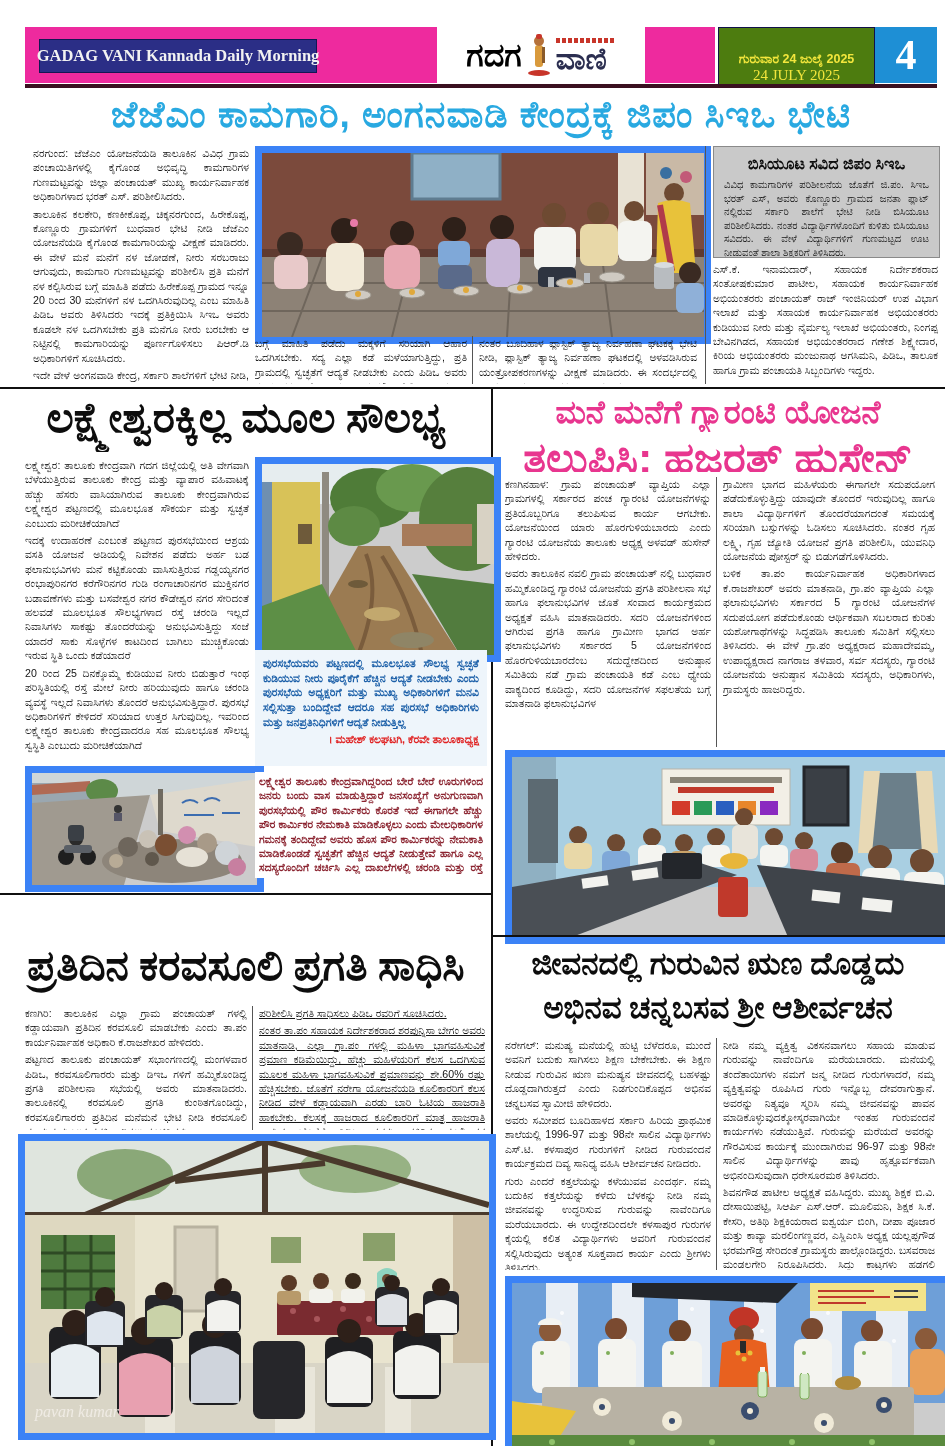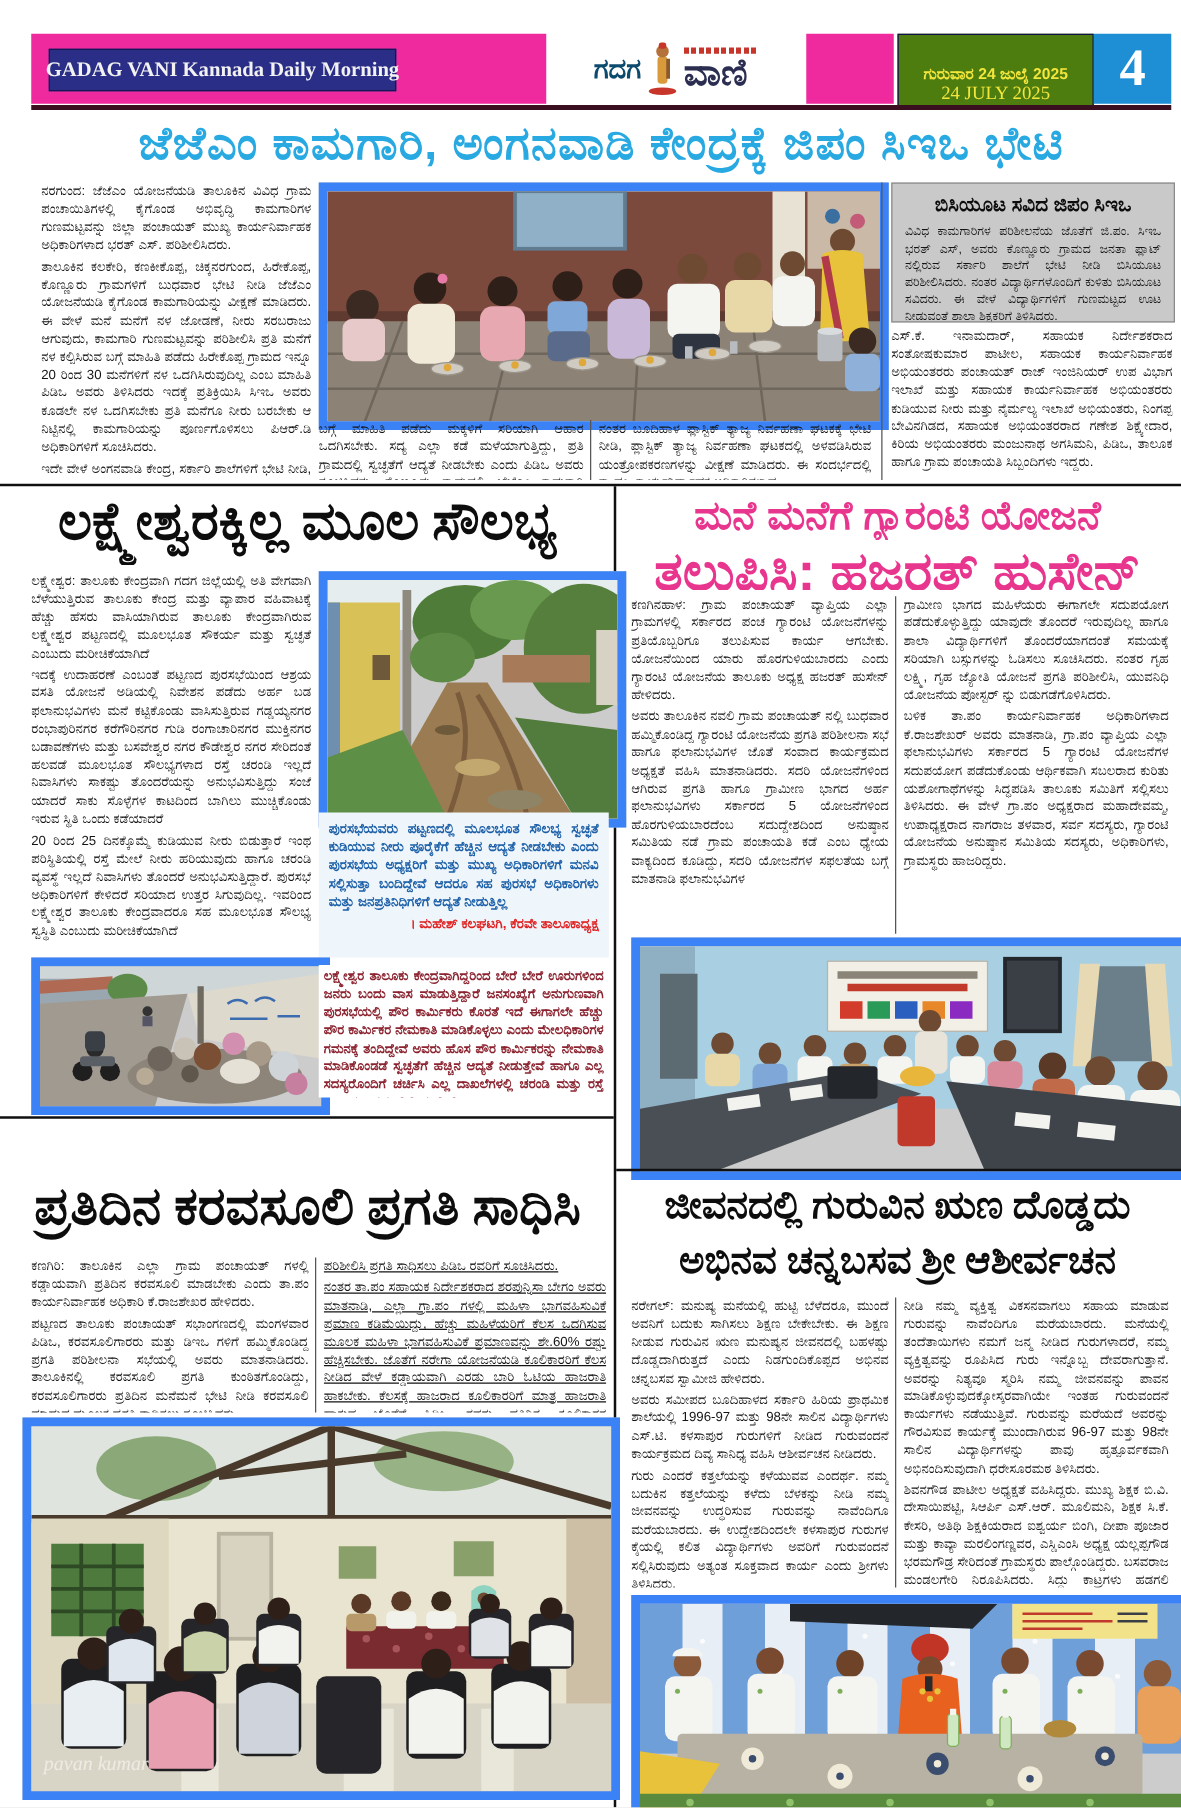--- a/index.html
+++ b/index.html
@@ -29,21 +29,21 @@
 
 <div id="page">
 
   <div class="abs" style="left:25px;top:27px;width:912px;height:56px;">
     <div class="abs" style="left:0;top:0;width:690px;height:56px;background:#ee2a9e;"></div>
     <div class="abs" style="left:14px;top:12px;width:276px;height:32px;background:#2b2e86;border:1px solid #141654;display:flex;align-items:center;justify-content:center;">
       <span class="serif" style="color:#f2f2f2;font-weight:bold;font-size:16.5px;white-space:nowrap;">GADAG VANI Kannada Daily Morning</span>
     </div>
 
     <div class="abs" style="left:412px;top:-5px;width:208px;height:66px;background:#ffffff;display:flex;align-items:center;justify-content:center;gap:4px;">
-      <span style="color:#0c4a6e;font-weight:bold;font-size:22px;font-family:'Liberation Serif',serif;">ಗದಗ</span>
+      <span style="color:#000000;font-weight:bold;font-size:32px;font-family:'Liberation Serif',serif;">ಗದಗ</span>
       <span style="display:inline-block;">
         <svg width="26" height="44" viewBox="0 0 26 44">
           <ellipse cx="13" cy="40" rx="11" ry="3" fill="#c8352a"></ellipse>
           <rect x="9" y="12" width="8" height="22" rx="3" fill="#d99a3c"></rect>
           <circle cx="13" cy="8" r="5" fill="#b5713a"></circle>
           <rect x="10" y="1" width="6" height="5" rx="2" fill="#c8352a"></rect>
           <rect x="16" y="14" width="3" height="16" fill="#8a5a2a"></rect>
         </svg>
       </span>
       <span style="display:inline-flex;flex-direction:column;align-items:flex-start;">
@@ -231,21 +231,21 @@
     <div class="kn" style="color:#8b2430;font-size:10.6px;font-weight:bold;">ಲಕ್ಷ್ಮೇಶ್ವರ ತಾಲೂಕು ಕೇಂದ್ರವಾಗಿದ್ದರಿಂದ ಬೇರೆ ಬೇರೆ ಊರುಗಳಿಂದ ಜನರು ಬಂದು ವಾಸ ಮಾಡುತ್ತಿದ್ದಾರೆ ಜನಸಂಖ್ಯೆಗೆ ಅನುಗುಣವಾಗಿ ಪುರಸಭೆಯಲ್ಲಿ ಪೌರ ಕಾರ್ಮಿಕರು ಕೊರತೆ ಇದೆ ಈಗಾಗಲೇ ಹೆಚ್ಚು ಪೌರ ಕಾರ್ಮಿಕರ ನೇಮಕಾತಿ ಮಾಡಿಕೊಳ್ಳಲು ಎಂದು ಮೇಲಧಿಕಾರಿಗಳ ಗಮನಕ್ಕೆ ತಂದಿದ್ದೇವೆ ಅವರು ಹೊಸ ಪೌರ ಕಾರ್ಮಿಕರನ್ನು ನೇಮಕಾತಿ ಮಾಡಿಕೊಂಡಡೆ ಸ್ವಚ್ಛತೆಗೆ ಹೆಚ್ಚಿನ ಆದ್ಯತೆ ನೀಡುತ್ತೇವೆ ಹಾಗೂ ಎಲ್ಲ ಸದಸ್ಯರೊಂದಿಗೆ ಚರ್ಚಿಸಿ ಎಲ್ಲ ದಾಖಲೆಗಳಲ್ಲಿ ಚರಂಡಿ ಮತ್ತು ರಸ್ತೆ ನಿರ್ಮಿಸಲು ಕ್ರಮ ಕೈಗೊಳ್ಳುತ್ತೇವೆ</div>
 
   </div>
 
   <div class="abs rule-h" style="left:0;top:893px;width:491px;height:2px;"></div>
 
   <div class="abs hl-pink" style="left:498px;top:394px;width:440px;height:38px;font-size:32px;text-align:center;white-space:nowrap;overflow:hidden;">ಮನೆ ಮನೆಗೆ ಗ್ಯಾರಂಟಿ ಯೋಜನೆ</div>
   <div class="abs hl-pink" style="left:498px;top:434px;width:440px;height:38px;font-size:43px;text-align:center;white-space:nowrap;overflow:hidden;">ತಲುಪಿಸಿ: ಹಜರತ್ ಹುಸೇನ್</div>
 
   <div class="abs kn" style="left:505px;top:477px;width:206px;height:270px;">
-    <p>ಕಣಗಿನಹಾಳ: ಗ್ರಾಮ ಪಂಚಾಯತ್ ವ್ಯಾಪ್ತಿಯ ಎಲ್ಲಾ ಗ್ರಾಮಗಳಲ್ಲಿ ಸರ್ಕಾರದ ಪಂಚ ಗ್ಯಾರಂಟಿ ಯೋಜನೆಗಳನ್ನು ಪ್ರತಿಯೊಬ್ಬರಿಗೂ ತಲುಪಿಸುವ ಕಾರ್ಯ ಆಗಬೇಕು. ಯೋಜನೆಯಿಂದ ಯಾರು ಹೊರಗುಳಿಯಬಾರದು ಎಂದು ಗ್ಯಾರಂಟಿ ಯೋಜನೆಯ ತಾಲೂಕು ಅಧ್ಯಕ್ಷ ಹಜರತ್ ಹುಸೇನ್ ಹೇಳಿದರು.</p>
+    <p>ಕಣಗಿನಹಾಳ: ಗ್ರಾಮ ಪಂಚಾಯತ್ ವ್ಯಾಪ್ತಿಯ ಎಲ್ಲಾ ಗ್ರಾಮಗಳಲ್ಲಿ ಸರ್ಕಾರದ ಪಂಚ ಗ್ಯಾರಂಟಿ ಯೋಜನೆಗಳನ್ನು ಪ್ರತಿಯೊಬ್ಬರಿಗೂ ತಲುಪಿಸುವ ಕಾರ್ಯ ಆಗಬೇಕು. ಯೋಜನೆಯಿಂದ ಯಾರು ಹೊರಗುಳಿಯಬಾರದು ಎಂದು ಗ್ಯಾರಂಟಿ ಯೋಜನೆಯ ತಾಲೂಕು ಅಧ್ಯಕ್ಷ ಅಳವಡ್ ಹುಸೇನ್ ಹೇಳಿದರು.</p>
     <p>ಅವರು ತಾಲೂಕಿನ ನವಲಿ ಗ್ರಾಮ ಪಂಚಾಯತ್ ನಲ್ಲಿ ಬುಧವಾರ ಹಮ್ಮಿಕೊಂಡಿದ್ದ ಗ್ಯಾರಂಟಿ ಯೋಜನೆಯ ಪ್ರಗತಿ ಪರಿಶೀಲನಾ ಸಭೆ ಹಾಗೂ ಫಲಾನುಭವಿಗಳ ಜೊತೆ ಸಂವಾದ ಕಾರ್ಯಕ್ರಮದ ಅಧ್ಯಕ್ಷತೆ ವಹಿಸಿ ಮಾತನಾಡಿದರು. ಸದರಿ ಯೋಜನೆಗಳಿಂದ ಆಗಿರುವ ಪ್ರಗತಿ ಹಾಗೂ ಗ್ರಾಮೀಣ ಭಾಗದ ಅರ್ಹ ಫಲಾನುಭವಿಗಳು ಸರ್ಕಾರದ 5 ಯೋಜನೆಗಳಿಂದ ಹೊರಗುಳಿಯಬಾರದೆಂಬ ಸದುದ್ದೇಶದಿಂದ ಅನುಷ್ಠಾನ ಸಮಿತಿಯ ನಡೆ ಗ್ರಾಮ ಪಂಚಾಯತಿ ಕಡೆ ಎಂಬ ಧ್ಯೇಯ ವಾಕ್ಯದಿಂದ ಕೂಡಿದ್ದು, ಸದರಿ ಯೋಜನೆಗಳ ಸಫಲತೆಯ ಬಗ್ಗೆ ಮಾತನಾಡಿ ಫಲಾನುಭವಿಗಳ</p>
   </div>
   <div class="abs rule-v" style="left:716px;top:477px;width:1px;height:270px;"></div>
   <div class="abs kn" style="left:723px;top:477px;width:212px;height:270px;">
     <p>ಗ್ರಾಮೀಣ ಭಾಗದ ಮಹಿಳೆಯರು ಈಗಾಗಲೇ ಸದುಪಯೋಗ ಪಡೆದುಕೊಳ್ಳುತ್ತಿದ್ದು ಯಾವುದೇ ತೊಂದರೆ ಇರುವುದಿಲ್ಲ ಹಾಗೂ ಶಾಲಾ ವಿದ್ಯಾರ್ಥಿಗಳಿಗೆ ತೊಂದರೆಯಾಗದಂತೆ ಸಮಯಕ್ಕೆ ಸರಿಯಾಗಿ ಬಸ್ಸುಗಳನ್ನು ಓಡಿಸಲು ಸೂಚಿಸಿದರು. ನಂತರ ಗೃಹ ಲಕ್ಷ್ಮಿ, ಗೃಹ ಜ್ಯೋತಿ ಯೋಜನೆ ಪ್ರಗತಿ ಪರಿಶೀಲಿಸಿ, ಯುವನಿಧಿ ಯೋಜನೆಯ ಪೋಸ್ಟರ್ ನ್ನು ಬಿಡುಗಡೆಗೊಳಿಸಿದರು.</p>
     <p>ಬಳಿಕ ತಾ.ಪಂ ಕಾರ್ಯನಿರ್ವಾಹಕ ಅಧಿಕಾರಿಗಳಾದ ಕೆ.ರಾಜಶೇಖರ್ ಅವರು ಮಾತನಾಡಿ, ಗ್ರಾ.ಪಂ ವ್ಯಾಪ್ತಿಯ ಎಲ್ಲಾ ಫಲಾನುಭವಿಗಳು ಸರ್ಕಾರದ 5 ಗ್ಯಾರಂಟಿ ಯೋಜನೆಗಳ ಸದುಪಯೋಗ ಪಡೆದುಕೊಂಡು ಆರ್ಥಿಕವಾಗಿ ಸಬಲರಾದ ಕುರಿತು ಯಶೋಗಾಥೆಗಳನ್ನು ಸಿದ್ಧಪಡಿಸಿ ತಾಲೂಕು ಸಮಿತಿಗೆ ಸಲ್ಲಿಸಲು ತಿಳಿಸಿದರು. ಈ ವೇಳೆ ಗ್ರಾ.ಪಂ ಅಧ್ಯಕ್ಷರಾದ ಮಹಾದೇವಮ್ಮ, ಉಪಾಧ್ಯಕ್ಷರಾದ ನಾಗರಾಜ ತಳವಾರ, ಸರ್ವ ಸದಸ್ಯರು, ಗ್ಯಾರಂಟಿ ಯೋಜನೆಯ ಅನುಷ್ಠಾನ ಸಮಿತಿಯ ಸದಸ್ಯರು, ಅಧಿಕಾರಿಗಳು, ಗ್ರಾಮಸ್ಥರು ಹಾಜರಿದ್ದರು.</p>
   </div>
 
   <div class="abs photo" style="left:505px;top:750px;width:433px;height:180px;">
     <svg width="433" height="180" viewBox="0 0 433 180" preserveAspectRatio="none">

